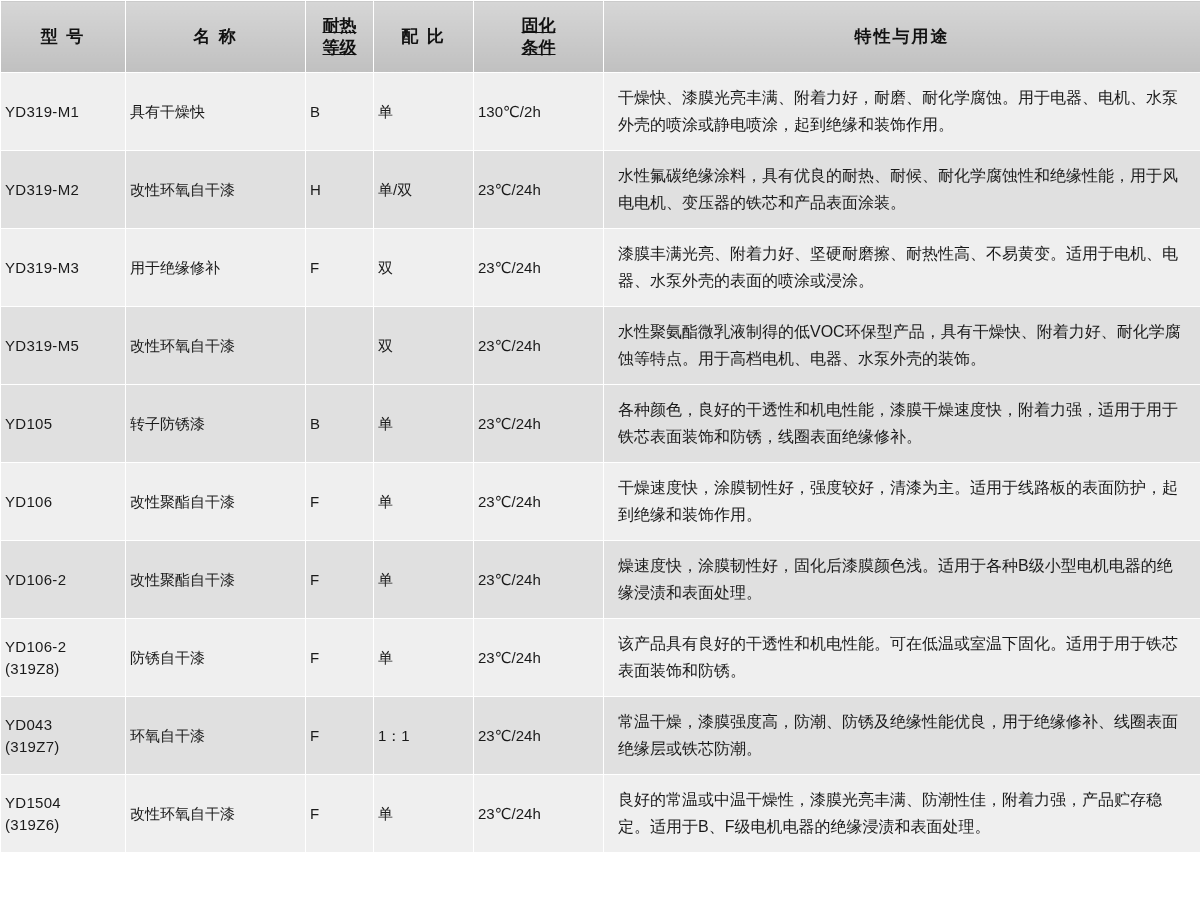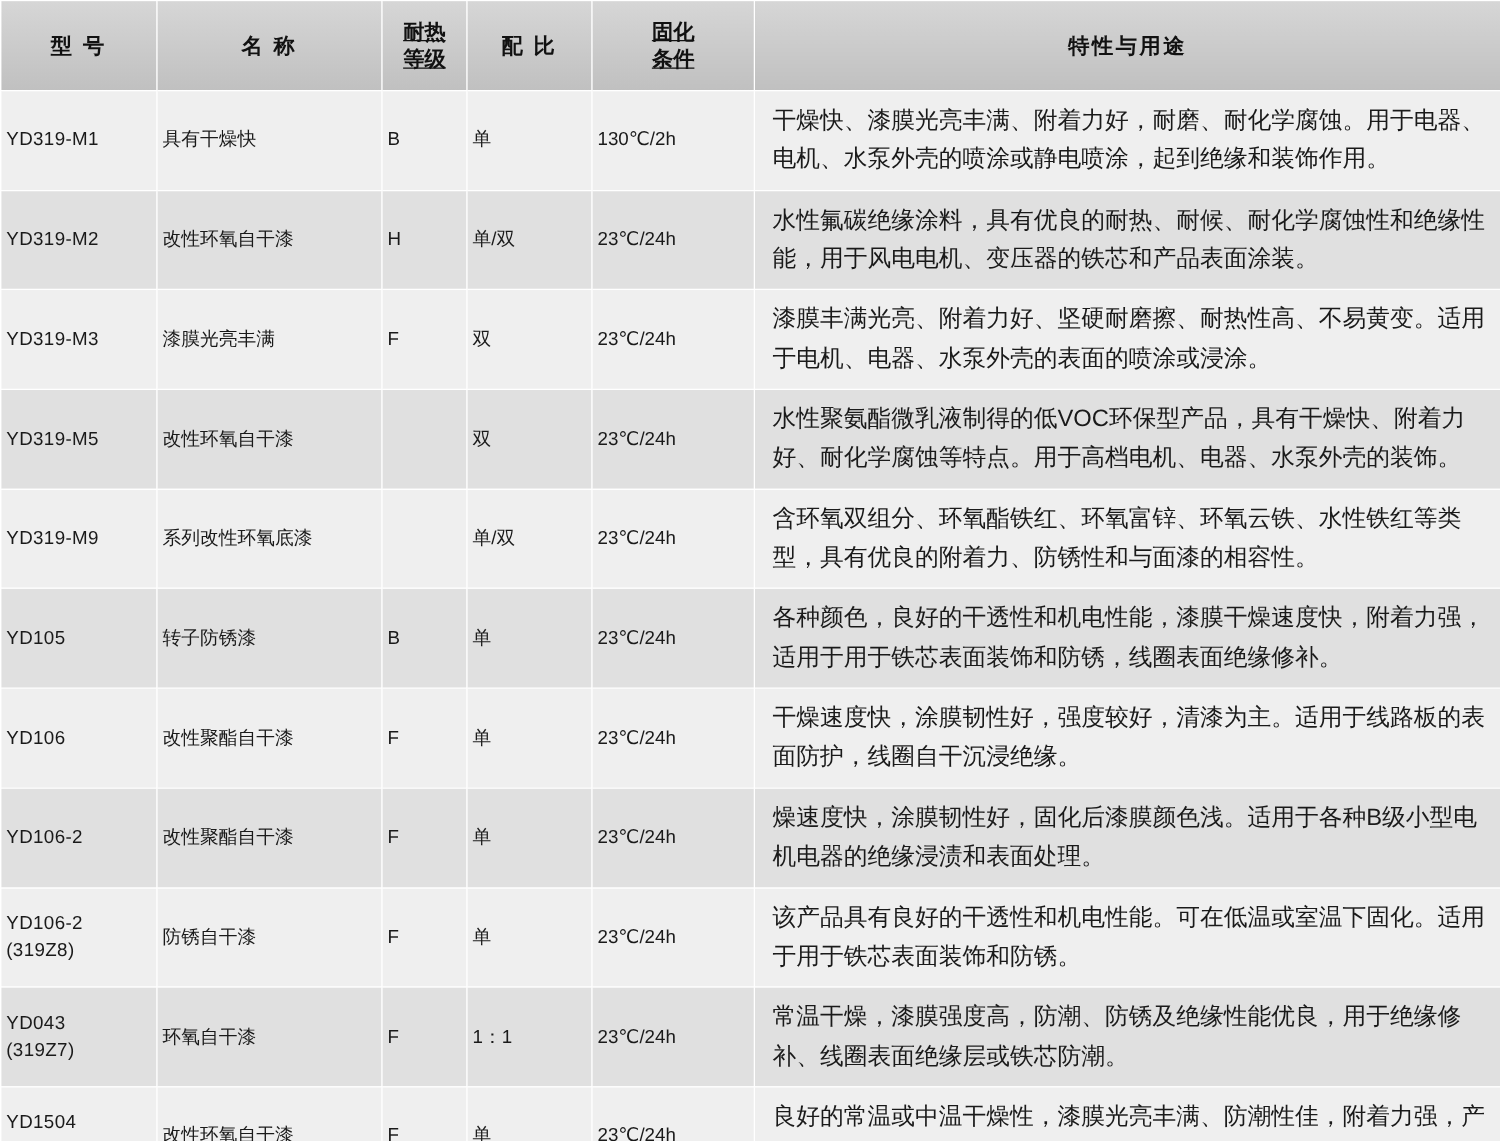--- a/index.html
+++ b/index.html
@@ -60,21 +60,21 @@
   td.model, td.name, td.heat, td.ratio, td.cure {
     text-align: left;
     white-space: pre-line;
     line-height: 1.45;
   }
   td.model { letter-spacing: 0.3px; }
   td.feat {
     text-align: left;
     padding: 8px 12px 8px 14px;
     line-height: 1.65;
-    font-size: 19px;
+    font-size: 16px;
   }
 </style>
 </head>
 <body>
 
 <table class="spec">
   <colgroup>
     <col class="c-model">
       <col class="c-name">
       <col class="c-heat">
@@ -106,57 +106,49 @@
       <tr class="even">
         <td class="model">YD319-M2</td>
         <td class="name">改性环氧自干漆</td>
         <td class="heat">H</td>
         <td class="ratio">单/双</td>
         <td class="cure">23℃/24h</td>
         <td class="feat">水性氟碳绝缘涂料，具有优良的耐热、耐候、耐化学腐蚀性和绝缘性能，用于风电电机、变压器的铁芯和产品表面涂装。</td>
       </tr>
       <tr class="odd">
         <td class="model">YD319-M3</td>
-        <td class="name">漆膜光亮丰满</td>
+        <td class="name">用于绝缘修补</td>
         <td class="heat">F</td>
         <td class="ratio">双</td>
         <td class="cure">23℃/24h</td>
         <td class="feat">漆膜丰满光亮、附着力好、坚硬耐磨擦、耐热性高、不易黄变。适用于电机、电器、水泵外壳的表面的喷涂或浸涂。</td>
       </tr>
       <tr class="even">
         <td class="model">YD319-M5</td>
         <td class="name">改性环氧自干漆</td>
         <td class="heat"></td>
         <td class="ratio">双</td>
         <td class="cure">23℃/24h</td>
         <td class="feat">水性聚氨酯微乳液制得的低VOC环保型产品，具有干燥快、附着力好、耐化学腐蚀等特点。用于高档电机、电器、水泵外壳的装饰。</td>
-      </tr>
-      <tr class="odd">
-        <td class="model">YD319-M9</td>
-        <td class="name">系列改性环氧底漆</td>
-        <td class="heat"></td>
-        <td class="ratio">单/双</td>
-        <td class="cure">23℃/24h</td>
-        <td class="feat">含环氧双组分、环氧酯铁红、环氧富锌、环氧云铁、水性铁红等类型，具有优良的附着力、防锈性和与面漆的相容性。</td>
       </tr>
       <tr class="even">
         <td class="model">YD105</td>
         <td class="name">转子防锈漆</td>
         <td class="heat">B</td>
         <td class="ratio">单</td>
         <td class="cure">23℃/24h</td>
         <td class="feat">各种颜色，良好的干透性和机电性能，漆膜干燥速度快，附着力强，适用于用于铁芯表面装饰和防锈，线圈表面绝缘修补。</td>
       </tr>
       <tr class="odd">
         <td class="model">YD106</td>
         <td class="name">改性聚酯自干漆</td>
         <td class="heat">F</td>
         <td class="ratio">单</td>
         <td class="cure">23℃/24h</td>
-        <td class="feat">干燥速度快，涂膜韧性好，强度较好，清漆为主。适用于线路板的表面防护，线圈自干沉浸绝缘。</td>
+        <td class="feat">干燥速度快，涂膜韧性好，强度较好，清漆为主。适用于线路板的表面防护，起到绝缘和装饰作用。</td>
       </tr>
       <tr class="even">
         <td class="model">YD106-2</td>
         <td class="name">改性聚酯自干漆</td>
         <td class="heat">F</td>
         <td class="ratio">单</td>
         <td class="cure">23℃/24h</td>
         <td class="feat">燥速度快，涂膜韧性好，固化后漆膜颜色浅。适用于各种B级小型电机电器的绝缘浸渍和表面处理。</td>
       </tr>
       <tr class="odd">

